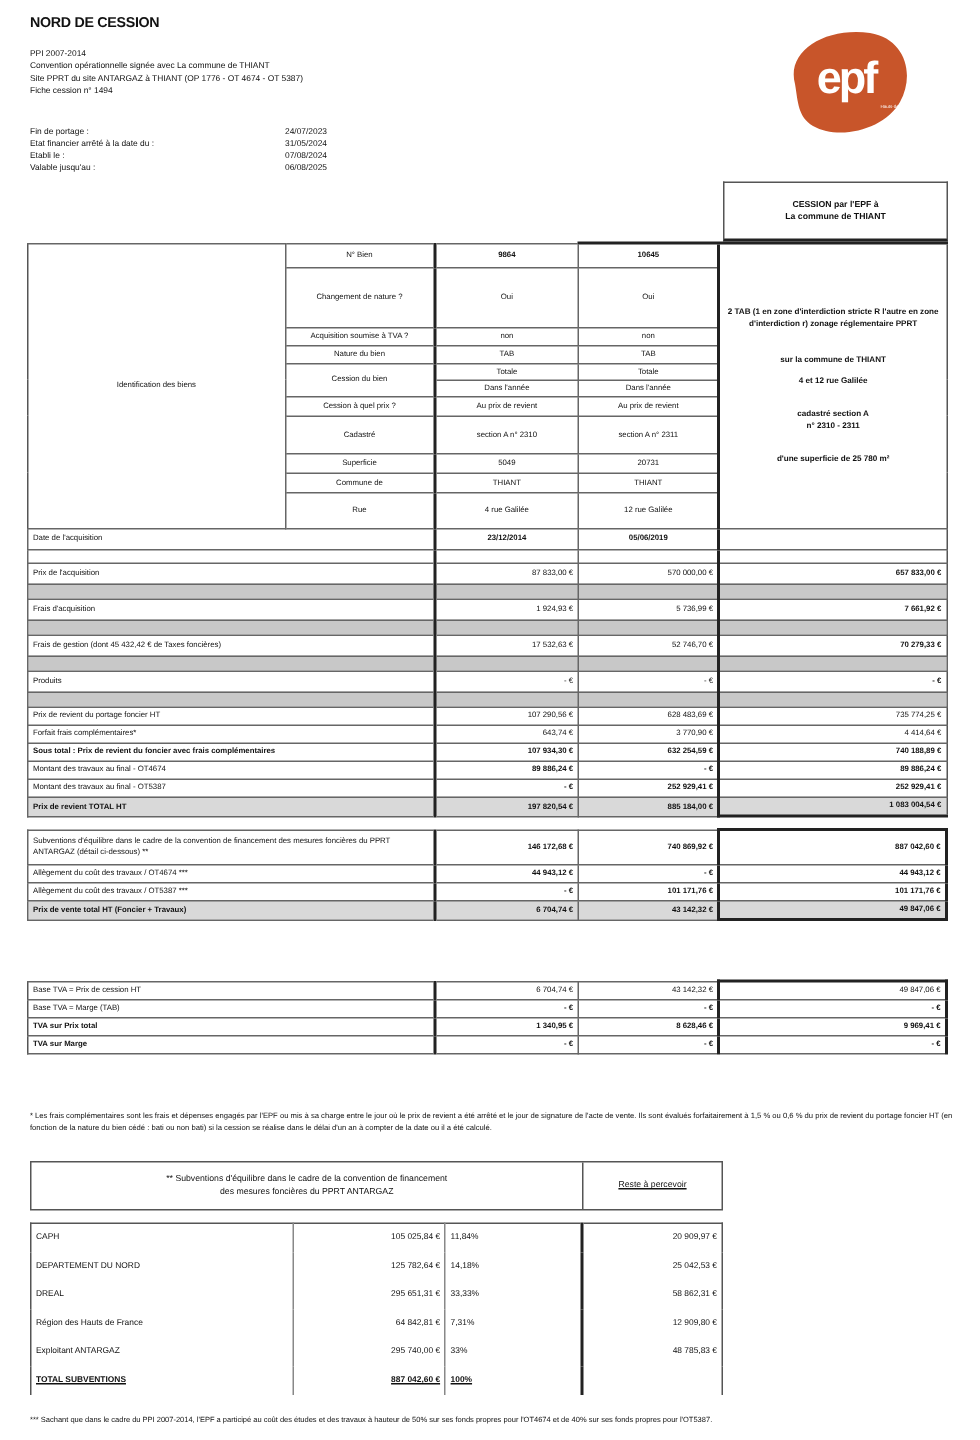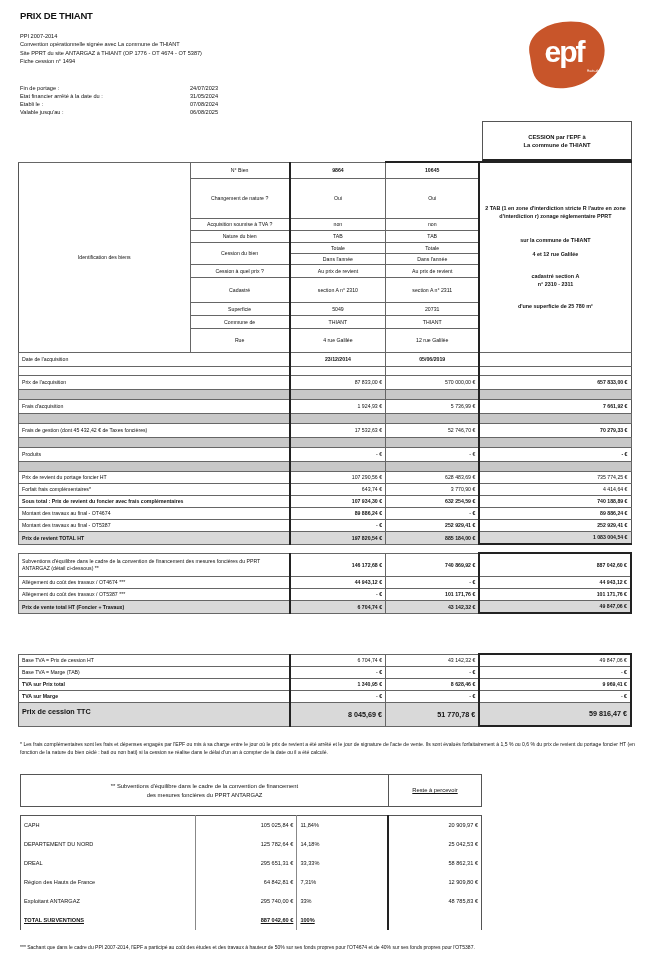--- a/index.html
+++ b/index.html
@@ -40,21 +40,21 @@
   #subv { left: 20px; top: 815px; width: 462px; }
   #subv td { height: 19px; font-size: 5.6px; border: none; border-right: 1px solid #888; }
   #subv tr td:first-child { border-left: 1.5px solid #555; }
   #subv tr.first td { border-top: 1.5px solid #555; }
   #subv col.c0 { width: 175px; } #subv col.c1 { width: 102px; } #subv col.c2 { width: 91px; } #subv col.c3 { width: 94px; }
   .note2 { left: 20px; top: 944px; width: 620px; font-size: 5px; }
 </style>
 </head>
 <body>
 
-<div class="abs title">PRIX DE THIANT</div>
+<div class="abs title">NORD DE CESSION</div>
 <div class="abs hdr-lines">
   <div>PPI 2007-2014</div>
   <div>Convention opérationnelle signée avec La commune de THIANT</div>
   <div>Site PPRT du site ANTARGAZ à THIANT (OP 1776 - OT 4674 - OT 5387)</div>
   <div>Fiche cession n° 1494</div>
 </div>
 <div class="abs dates">
   <div class="row">
       <span>Fin de portage :</span>
       <span>24/07/2023</span>
@@ -316,26 +316,20 @@
         <td class="r b thick-l">1 340,95 €</td>
         <td class="r b">8 628,46 €</td>
         <td class="r b thick-l" style="border-right:2px solid #222">9 969,41 €</td>
       </tr>
   <tr style="height:12px">
         <td class="b" style="border-left:1.5px solid #555">TVA sur Marge</td>
         <td class="r b thick-l">-   €</td>
         <td class="r b">-   €</td>
         <td class="r b thick-l" style="border-right:2px solid #222">-   €</td>
       </tr>
-  <tr class="lgrey" style="height:24px">
-        <td class="b" style="font-size:7.2px; border-left:1.5px solid #555; vertical-align:top; padding-top:4px">Prix de cession TTC</td>
-        <td class="r b thick-l" style="font-size:7.2px">8 045,69 €</td>
-        <td class="r b" style="font-size:7.2px">51 770,78 €</td>
-        <td class="r b thick-l" style="font-size:7.2px; border-right:2px solid #222; border-bottom:2px solid #222">59 816,47 €</td>
-      </tr>
 </tbody>
   </table>
 
 <div class="abs note1">* Les frais complémentaires sont les frais et dépenses engagés par l'EPF ou mis à sa charge entre le jour où le prix de revient a été arrêté et le jour de signature de l'acte de vente. Ils sont évalués forfaitairement à 1,5 % ou 0,6 % du prix de revient du portage foncier HT (en fonction de la nature du bien cédé : bati ou non bati)  si la cession se réalise dans le délai d'un an à compter de la date ou il a été calculé.</div>
 
 <div class="abs subv-head">
   <div class="l">
     <div>** Subventions d'équilibre dans le cadre de la convention de financement</div>
     <div>des mesures foncières du PPRT ANTARGAZ</div>
   </div>

